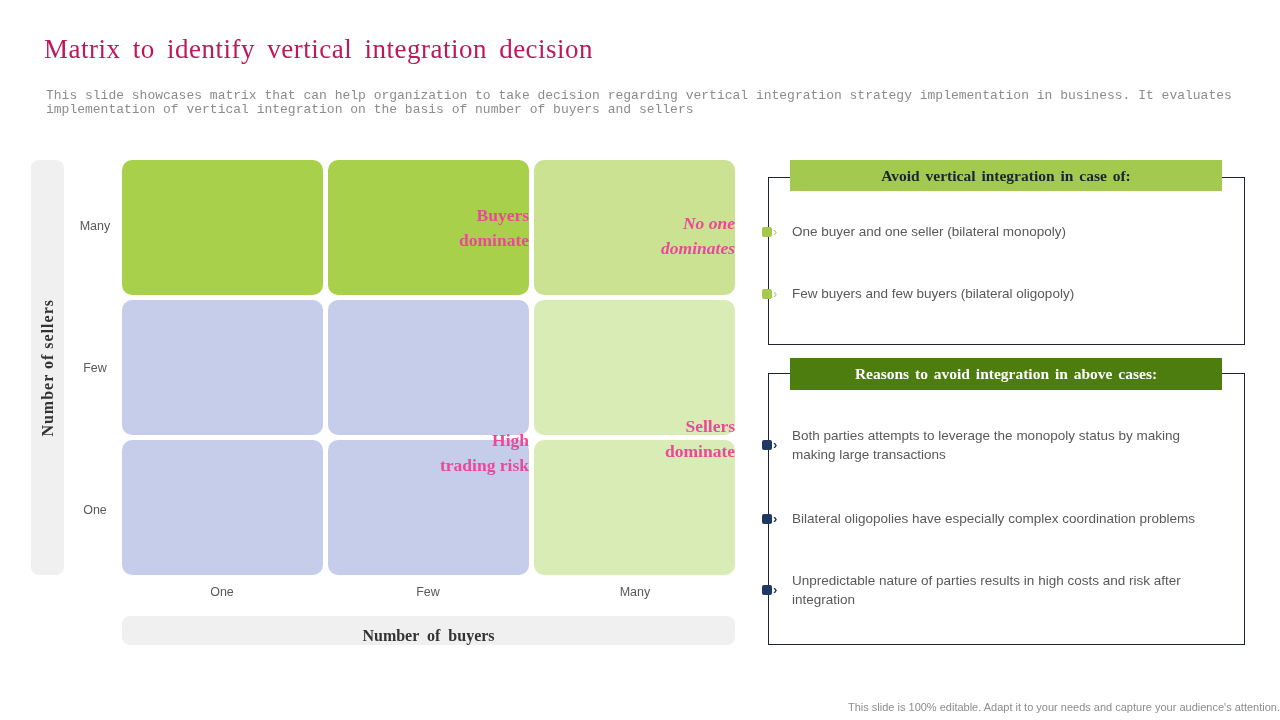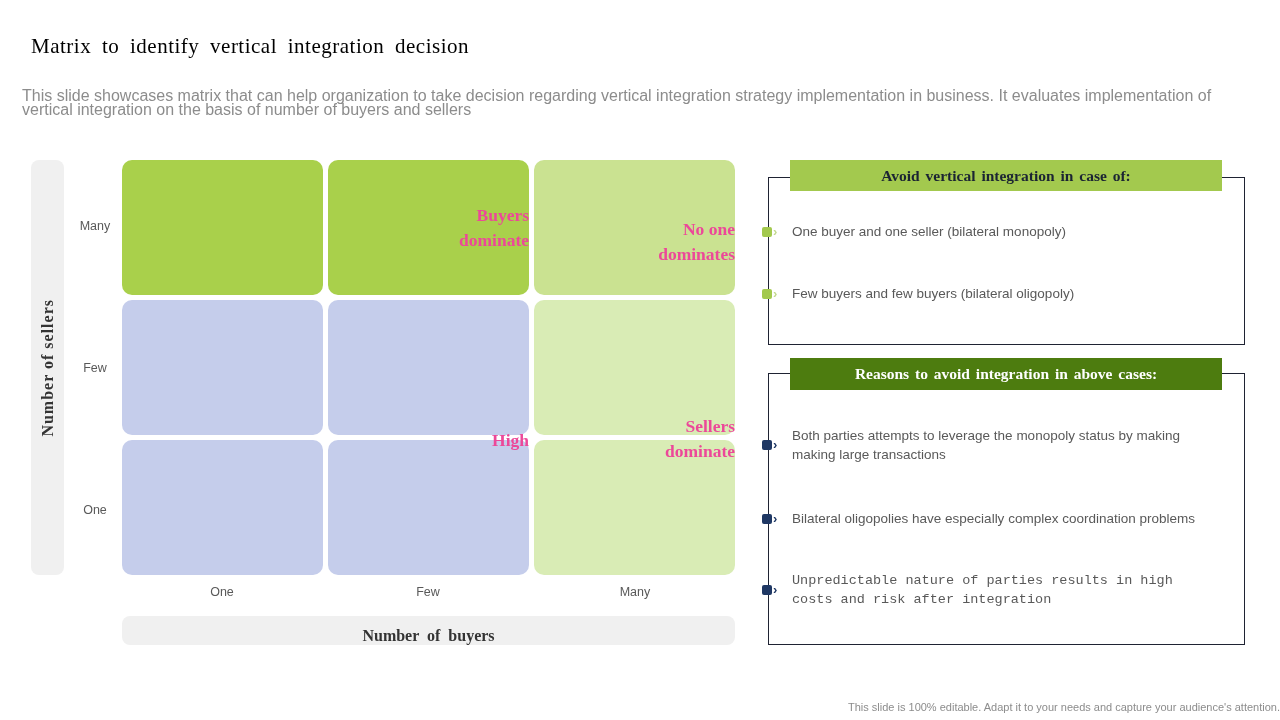--- a/index.html
+++ b/index.html
@@ -8,36 +8,37 @@
   .slide {
     position: relative;
     width: 1280px;
     height: 720px;
     background: #ffffff;
     overflow: hidden;
   }
   
   .title {
     position: absolute;
-    left: 31px; top: 34px;
-    font-family: "Liberation Serif", serif;
-    font-size: 21px;
+    left: 44px; top: 34px;
+    font-family: "Liberation Serif", serif;
+    font-size: 27px;
     font-weight: 400;
-    color: #000000;
+    color: #be185d;
     word-spacing: 5px;
     letter-spacing: 0.5px;
     white-space: nowrap;
   }
   .subtitle {
     position: absolute;
-    left: 22px; top: 89px;
+    left: 46px; top: 89px;
     width: 1205px;
-    font-size: 16px;
+    font-size: 13px;
     line-height: 14px;
     color: #8c8c8c;
+    font-family: Liberation Mono, monospace;
   }
   
   .y-axis-bar {
     position: absolute;
     left: 31px; top: 160px;
     width: 33px; height: 415px;
     background: #f0f0f0;
     border-radius: 8px;
     display: flex; align-items: center; justify-content: center;
   }
@@ -80,21 +81,21 @@
   .quad-label {
     position: absolute;
     text-align: right;
     font-family: "Liberation Serif", serif;
     font-weight: 700;
     font-size: 17.5px;
     line-height: 25px;
     color: #ec4899;
   }
   .quad-label.buyers   { left: 122px; top: 203px; width: 407px; }
-  .quad-label.noone    { left: 533px; top: 217px; width: 202px; }
+  .quad-label.noone    { left: 533px; top: 211px; width: 202px; font-style: italic; }
   .quad-label.risk     { left: 122px; top: 428px; width: 407px; }
   .quad-label.sellers  { left: 533px; top: 414px; width: 202px; }
 
   .col-label {
     position: absolute;
     top: 585px; width: 80px;
     text-align: center;
     font-size: 12.5px;
     color: #595959;
   }
@@ -167,21 +168,21 @@
     font-size: 13.5px;
     line-height: 19px;
     color: #595959;
   }
   .bullet-row.b1 { top: 222px; }
   .bullet-row.b2 { top: 284px; }
   .bullet-row.b3 { top: 426px; }
   .bullet-row.b3 .bullet-text { width: 432px; }
   .bullet-row.b4 { top: 509px; }
   .bullet-row.b5 { top: 571px; }
-  .bullet-row.b5 .bullet-text { width: 410px; font-family: Liberation Mono, monospace; }
+  .bullet-row.b5 .bullet-text { width: 410px; }
   
   .footer-note {
     position: absolute;
     left: 0; right: 0; top: 701px;
     text-align: right;
     font-size: 11px;
     color: #8c8c8c;
   }
   .page-number {
     position: absolute;
@@ -221,20 +222,21 @@
   <div class="quad-label buyers">
     <div>Buyers</div>
     <div>dominate</div>
   </div>
   <div class="quad-label noone">
     <div>No one</div>
     <div>dominates</div>
   </div>
   <div class="quad-label risk">
     <div>High</div>
+    <div>trading risk</div>
   </div>
   <div class="quad-label sellers">
     <div>Sellers</div>
     <div>dominate</div>
   </div>
 
   <div class="col-label c0">One</div>
   <div class="col-label c1">Few</div>
   <div class="col-label c2">Many</div>
   <div class="x-axis-bar">

